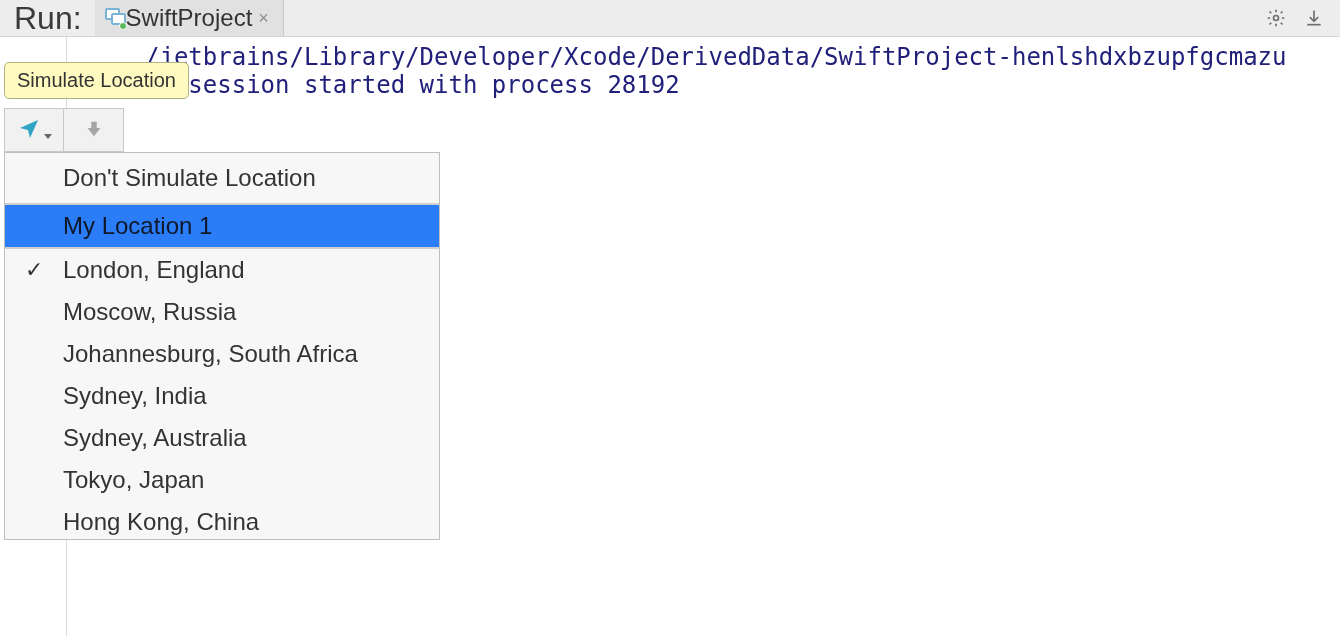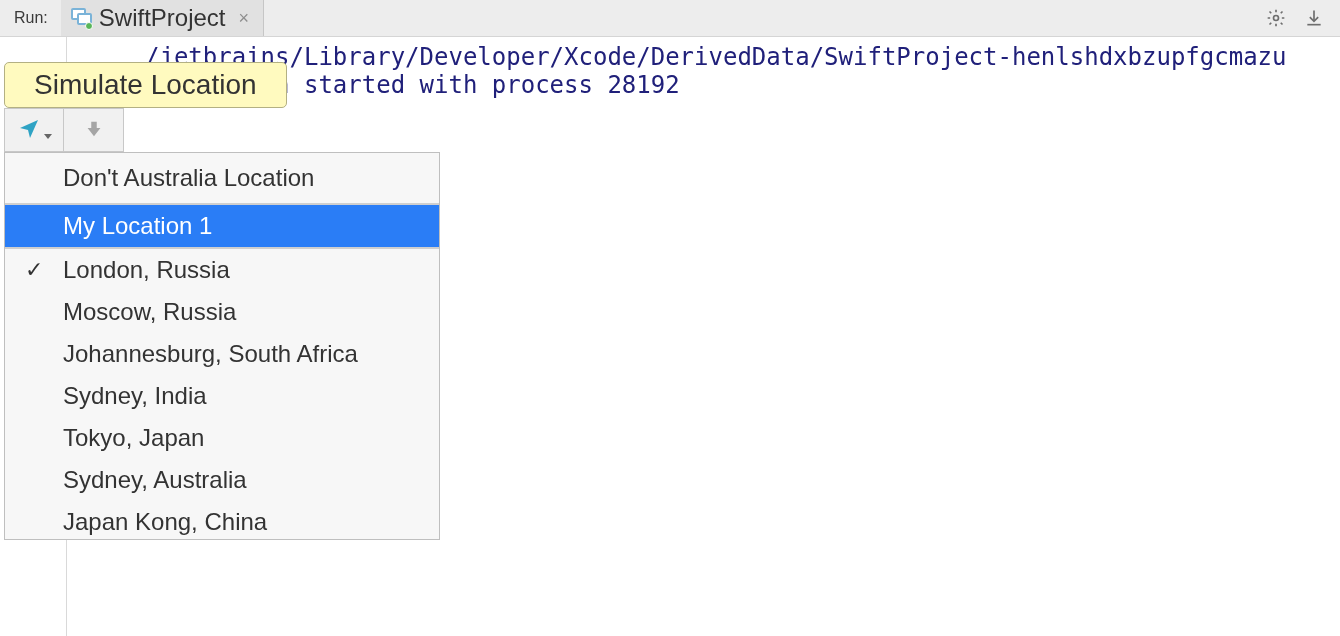--- a/index.html
+++ b/index.html
@@ -16,31 +16,31 @@
   .header {
     height: 37px;
     background: #ededed;
     border-bottom: 1px solid #d5d5d5;
     display: flex;
     align-items: center;
     position: relative;
   }
   .run-label {
     padding: 0 12px 0 14px;
-    font-size: 16px;
+    font-size: 32px;
     color: #3a3a3a;
     height: 100%;
     display: flex; align-items: center;
     border-right: 1px solid transparent;
   }
   .tab {
     height: 100%;
     display: flex; align-items: center;
     padding: 0 14px 0 10px;
-    gap: 7px;
+    gap: 0;
     background: #e1e1e1;
     border-right: 1px solid #c6c6c6;
     font-size: 24px;
     color: #333;
   }
   .tab .close { color: #8e8e8e; font-size: 18px; margin-left: 6px; }
   .proj-icon {
     width: 21px; height: 21px; display: inline-block;
     position: relative;
   }
@@ -87,22 +87,22 @@
     overflow: hidden;
   }
 
   
   .tooltip {
     position: absolute;
     top: 62px; left: 4px;
     background: #fffabf;
     border: 1px solid #b3b083;
     border-radius: 5px;
-    padding: 6px 29px;
-    font-size: 28px;
+    padding: 6px 12px;
+    font-size: 20px;
     color: #333;
     z-index: 30;
   }
 
   
   .iconbar {
     position: absolute;
     top: 108px; left: 4px;
     display: flex;
     z-index: 12;
@@ -139,21 +139,21 @@
     height: 1px; background: #d5d5d5;
   }
   .menu .sep.thick { height: 2px; background: #cfcfcf; }
   .menu-item {
     padding: 6px 14px 6px 58px;
     line-height: 30px;
     position: relative;
   }
   .menu-item.selected {
     background: #2a7df6;
-    color: #ffffff;
+    color: #0f172a;
   }
   .menu-item .check {
     position: absolute; left: 20px; top: 50%; transform: translateY(-50%);
     font-size: 22px;
   }
   .menu-top { padding-top: 10px; padding-bottom: 10px; }
   .menu-last { padding-bottom: 2px; }
 </style>
 </head>
 <body>
@@ -209,32 +209,32 @@
     <span class="nav-arrow">
       <svg viewBox="0 0 24 24" width="22" height="22" fill="#a5a5a5">
         <path d="M12 20 L5 11 H9 V4 H15 V11 H19 Z"></path>
       </svg>
     </span>
   </div>
 </div>
 
 <div class="menu">
   <div class="menu-item menu-top">
-    <span>Don't Australia Location</span>
+    <span>Don't Simulate Location</span>
   </div>
   <div class="sep thick"></div>
 
   <div id="custom-holder">
       <div class="menu-item selected"><span>My Location 1</span></div>
     </div>
 
   <div class="sep thick"></div>
 
   <div id="preset-holder">
-      <div class="menu-item"><span class="check">✓</span><span>London, Russia</span></div>
+      <div class="menu-item"><span class="check">✓</span><span>London, England</span></div>
       <div class="menu-item"><span>Moscow, Russia</span></div>
       <div class="menu-item"><span>Johannesburg, South Africa</span></div>
       <div class="menu-item"><span>Sydney, India</span></div>
+      <div class="menu-item"><span>Sydney, Australia</span></div>
       <div class="menu-item"><span>Tokyo, Japan</span></div>
-      <div class="menu-item"><span>Sydney, Australia</span></div>
-      <div class="menu-item menu-last"><span>Japan Kong, China</span></div>
+      <div class="menu-item menu-last"><span>Hong Kong, China</span></div>
     </div>
 </div>
 
 </body></html>

